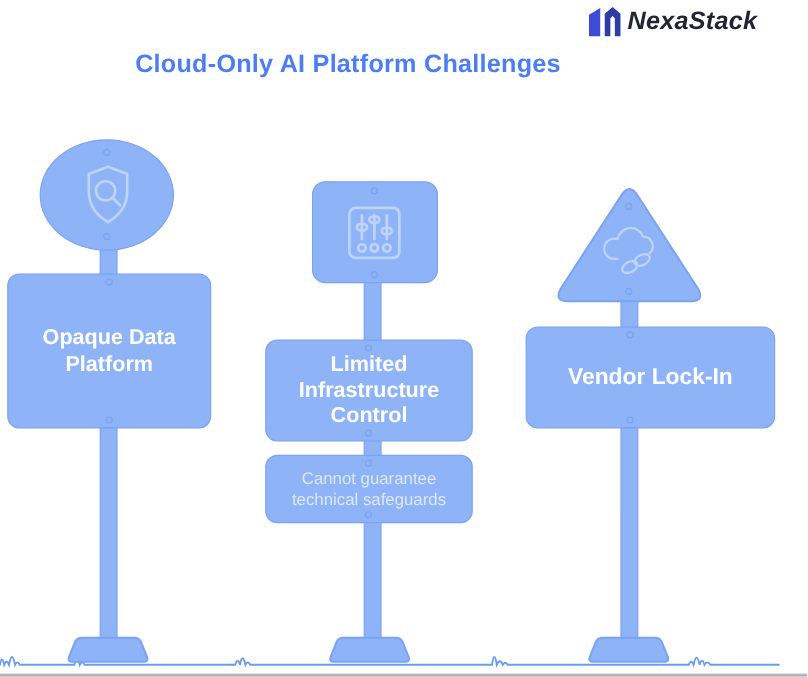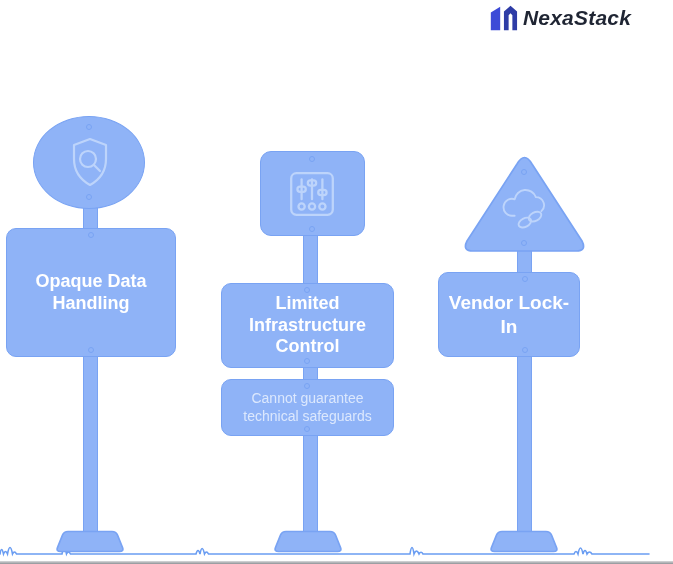--- a/index.html
+++ b/index.html
@@ -83,39 +83,40 @@
 <div class="canvas">
 
   <div class="brand">
     <svg width="30" height="30" viewBox="0 0 32 32">
       <polygon class="logo-p" points="3,29 3,10 13,4 13,29"></polygon>
       <path class="logo-s" d="M17 29 V9 L24 3 L31 9 V29 H26 V13 L24 11 L22 13 V29 Z"></path>
     </svg>
     <span class="brand-name">NexaStack</span>
   </div>
 
+  <div class="page-title">Cloud-Only AI Platform Challenges</div>
 
   <svg class="ground" width="673" height="26" viewBox="0 0 673 26">
     <path d="M0 16 q1.5 -9 3.5 0 q2 -5 4 0 q2.5 -13 5 0 q2 -4 4 0 L62 16 q2 -12 4.5 0 q2 -4 4 0 L196 16 q2 -7 4 0 q2 -11 4.5 0 q2 -4 4 0 L410 16 q2 -13 4 0 q2.5 -6 5 0 q2 -3.5 4 0 L574 16 q2 -5 4 0 q2.5 -12 5 0 q2 -7 4 0 q2.5 -4 5 0 L649 16"></path>
   </svg>
 
   <div>
     <div class="post" style="left:83px;top:200px;width:15px;height:345px;"></div>
 
     <div class="shape" style="left:33px;top:116px;width:112px;height:93px;border-radius:50%;"></div>
     <svg class="icon-abs" style="left:66px;top:134px;" width="48" height="56" viewBox="0 0 48 56">
       <path class="icon-stroke" d="M24 5 L40 11 V25 C40 38 33 46 24 51 C15 46 8 38 8 25 V11 Z"></path>
       <circle class="icon-stroke" cx="22" cy="25" r="8"></circle>
       <line class="icon-stroke" x1="28" y1="31" x2="34" y2="37"></line>
     </svg>
     <div class="bolt" style="left:86px;top:124px;"></div>
     <div class="bolt" style="left:86px;top:194px;"></div>
 
     <div class="board" style="left:6px;top:228px;width:170px;height:129px;padding:0 10px;">
-      <div class="heading">Opaque Data Handling</div>
+      <div class="heading">Opaque Data Platform</div>
     </div>
     <div class="bolt" style="left:88px;top:232px;"></div>
     <div class="bolt" style="left:88px;top:347px;"></div>
 
     <svg class="base" style="left:56px;top:530px;" width="68" height="23" viewBox="0 0 68 23">
       <path class="base-fill" d="M12 1.5 H56 Q60 1.5 61.5 5 L66.5 17.5 Q68 21.5 63.5 21.5 H4.5 Q0 21.5 1.5 17.5 L6.5 5 Q8 1.5 12 1.5 Z"></path>
     </svg>
   </div>
 
   <div>
@@ -161,21 +162,21 @@
       <path class="tri-fill" d="M59 14 Q66.5 1 74 14 L124 91 Q129 101 118 101 H15 Q4 101 9 91 Z"></path>
     </svg>
     <svg class="icon-abs" style="left:496px;top:184px;" width="56" height="50" viewBox="0 0 66 56">
       <path class="icon-stroke" d="M22 36 h-3 a10 10 0 1 1 3 -19.5 A13 13 0 0 1 47 14 a9.5 9.5 0 0 1 6.5 16.5"></path>
       <ellipse class="icon-stroke" cx="34" cy="44" rx="8" ry="5" transform="rotate(-28 34 44)"></ellipse>
       <ellipse class="icon-stroke" cx="46" cy="37" rx="8" ry="5" transform="rotate(-28 46 37)"></ellipse>
     </svg>
     <div class="bolt" style="left:521px;top:169px;"></div>
     <div class="bolt" style="left:521px;top:240px;"></div>
 
-    <div class="board" style="left:438px;top:272px;width:142px;height:85px;padding:0 8px;">
+    <div class="board" style="left:438px;top:272px;width:208px;height:85px;padding:0 8px;">
       <div class="heading" style="font-size:19px;">Vendor Lock-In</div>
     </div>
     <div class="bolt" style="left:522px;top:276px;"></div>
     <div class="bolt" style="left:522px;top:347px;"></div>
 
     <svg class="base" style="left:490px;top:530px;" width="68" height="23" viewBox="0 0 68 23">
       <path class="base-fill" d="M12 1.5 H56 Q60 1.5 61.5 5 L66.5 17.5 Q68 21.5 63.5 21.5 H4.5 Q0 21.5 1.5 17.5 L6.5 5 Q8 1.5 12 1.5 Z"></path>
     </svg>
   </div>
 

